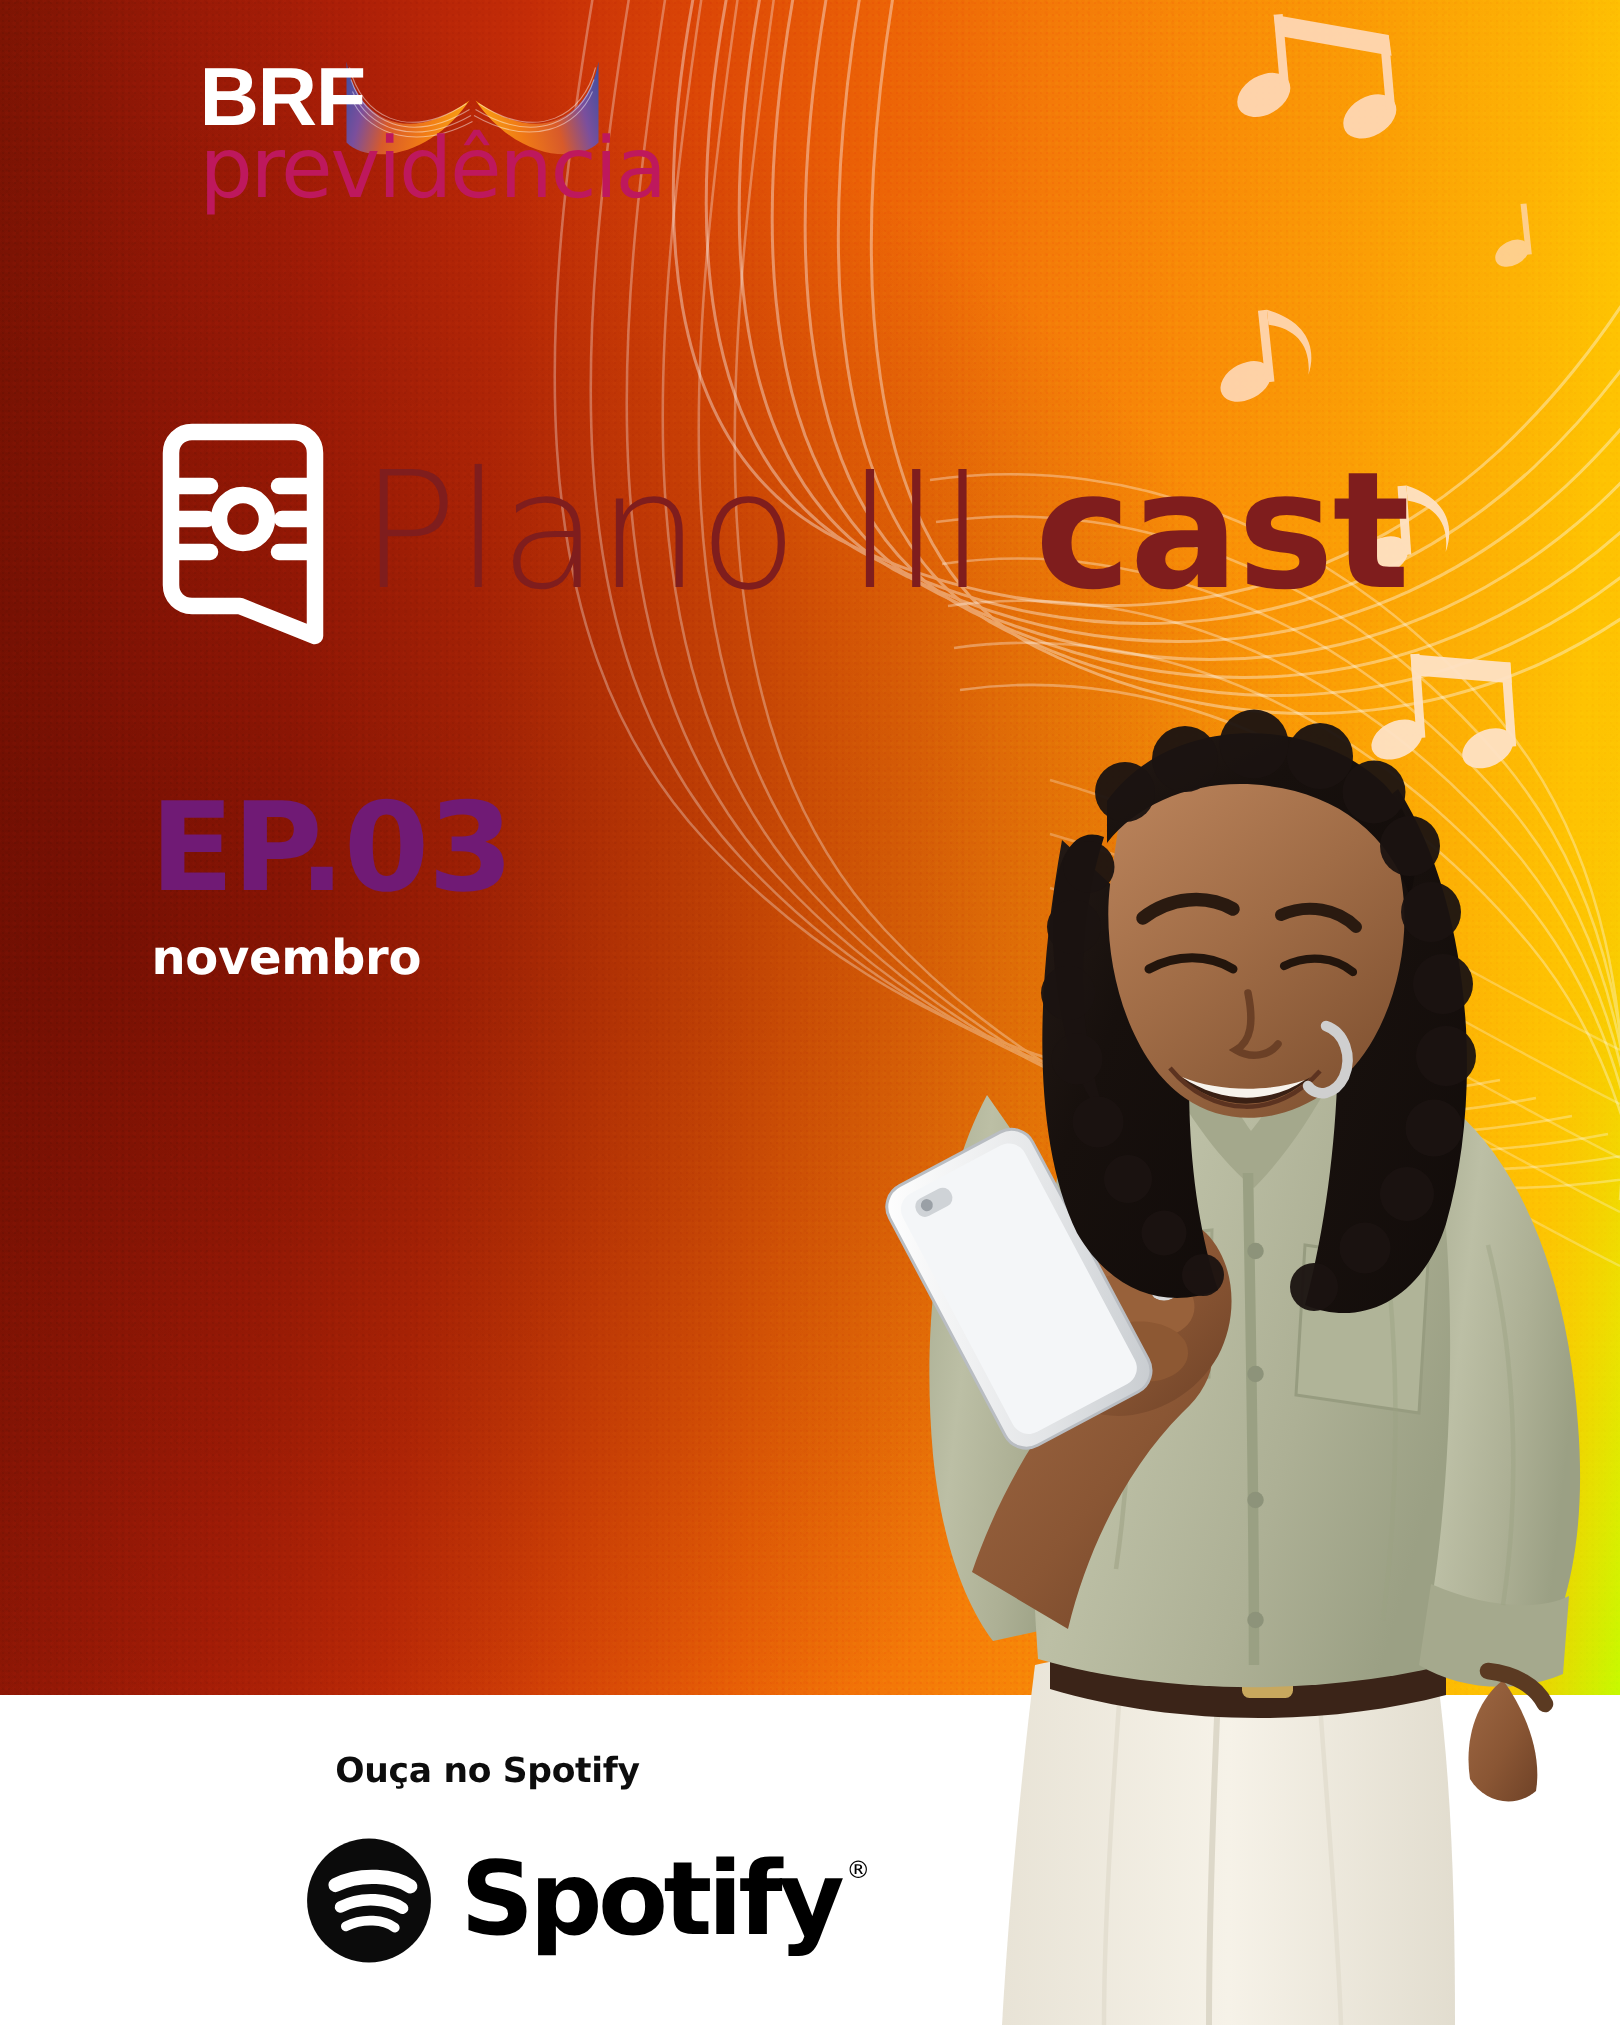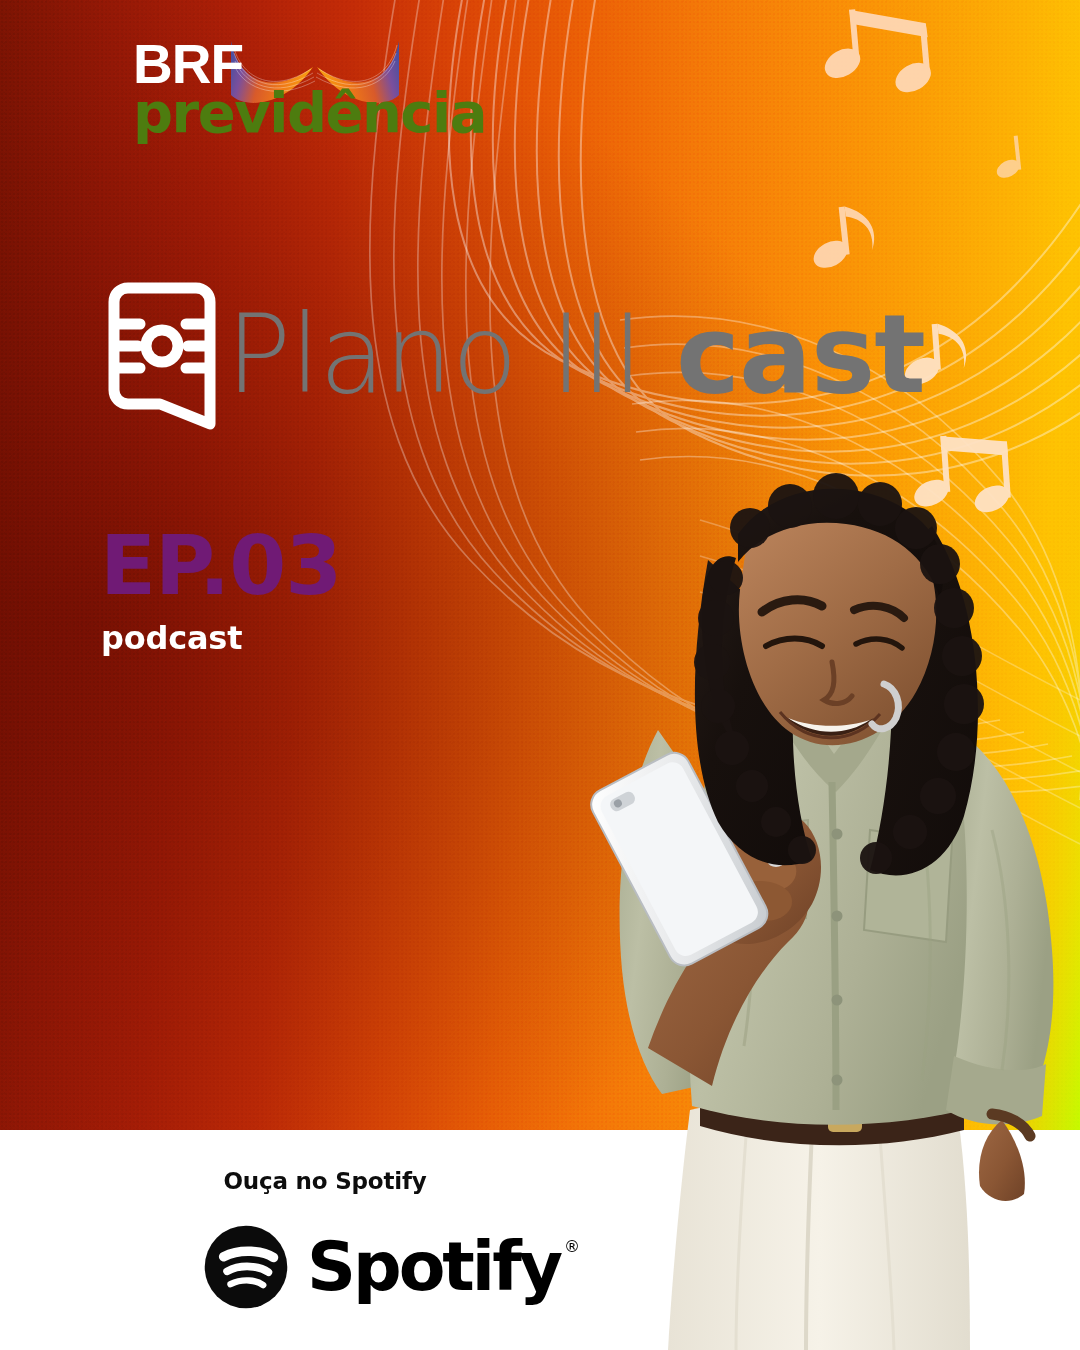--- a/index.html
+++ b/index.html
@@ -101,35 +101,34 @@
     width:265px; height:105px;text-align:right;
   }
   .brf-logo .brf-word {
     position:absolute; left:0; top:0;
     color:#fff; font-weight:bold; font-size:55px;
     letter-spacing:-1px; line-height:1;
     font-family:"Liberation Sans", sans-serif;
   }
   .brf-logo .prev-word {
     position:absolute; left:0; top:48px;
-    color:#4d7c0f; font-size:56px; line-height:1;
+    color:#be185d; font-size:56px; line-height:1;
     letter-spacing:-1.5px;
     font-family:"DejaVu Sans", sans-serif;
-    font-weight:bold;
   }
   .brf-logo .swoosh { position:absolute; left:92px; top:-4px; width:180px; height:80px; }
 
   
   .title-row {
     position:absolute; left:98px; top:276px;
     display:flex; align-items:center; height:165px;
   }
   .mic-icon { width:128px; height:165px; flex:0 0 auto; }
   .title-text {
-    color:#737373; white-space:nowrap;
+    margin-left:14px; color:#7f1d1d; white-space:nowrap;
     font-family:"DejaVu Sans", sans-serif;
     font-size:108px; line-height:1; letter-spacing:-1px;
     position:relative; top:-4px;
   }
   .title-text .light { font-weight:300; }
   .title-text .bold  { font-weight:bold; }
 
   
   .ep-num {
     position:absolute; left:100px; top:525px;
@@ -452,21 +451,21 @@
         <path d="M90 70 L 110 70"></path>
         <path d="M88 92 L 110 92"></path>
       </g>
     </svg>
     <div class="title-text">
       <span class="light">Plano III</span><span>&nbsp;</span><span class="bold">cast</span>
     </div>
   </div>
 
   <div class="ep-num">EP.03</div>
-  <div class="ep-month">podcast</div>
+  <div class="ep-month">novembro</div>
 
 
   <div class="footer">
     <div class="footer-label">Ouça no Spotify</div>
     <div class="spotify-lockup">
       <svg class="spotify-mark" viewBox="0 0 100 100">
         <circle cx="50" cy="50" r="48" fill="#0b0b0b"></circle>
         <g stroke="#ffffff" fill="none" stroke-linecap="round">
           <path d="M24 38 C 44 28 70 31 82 39" stroke-width="11"></path>
           <path d="M28 55 C 45 46 66 49 76 56" stroke-width="9"></path>

